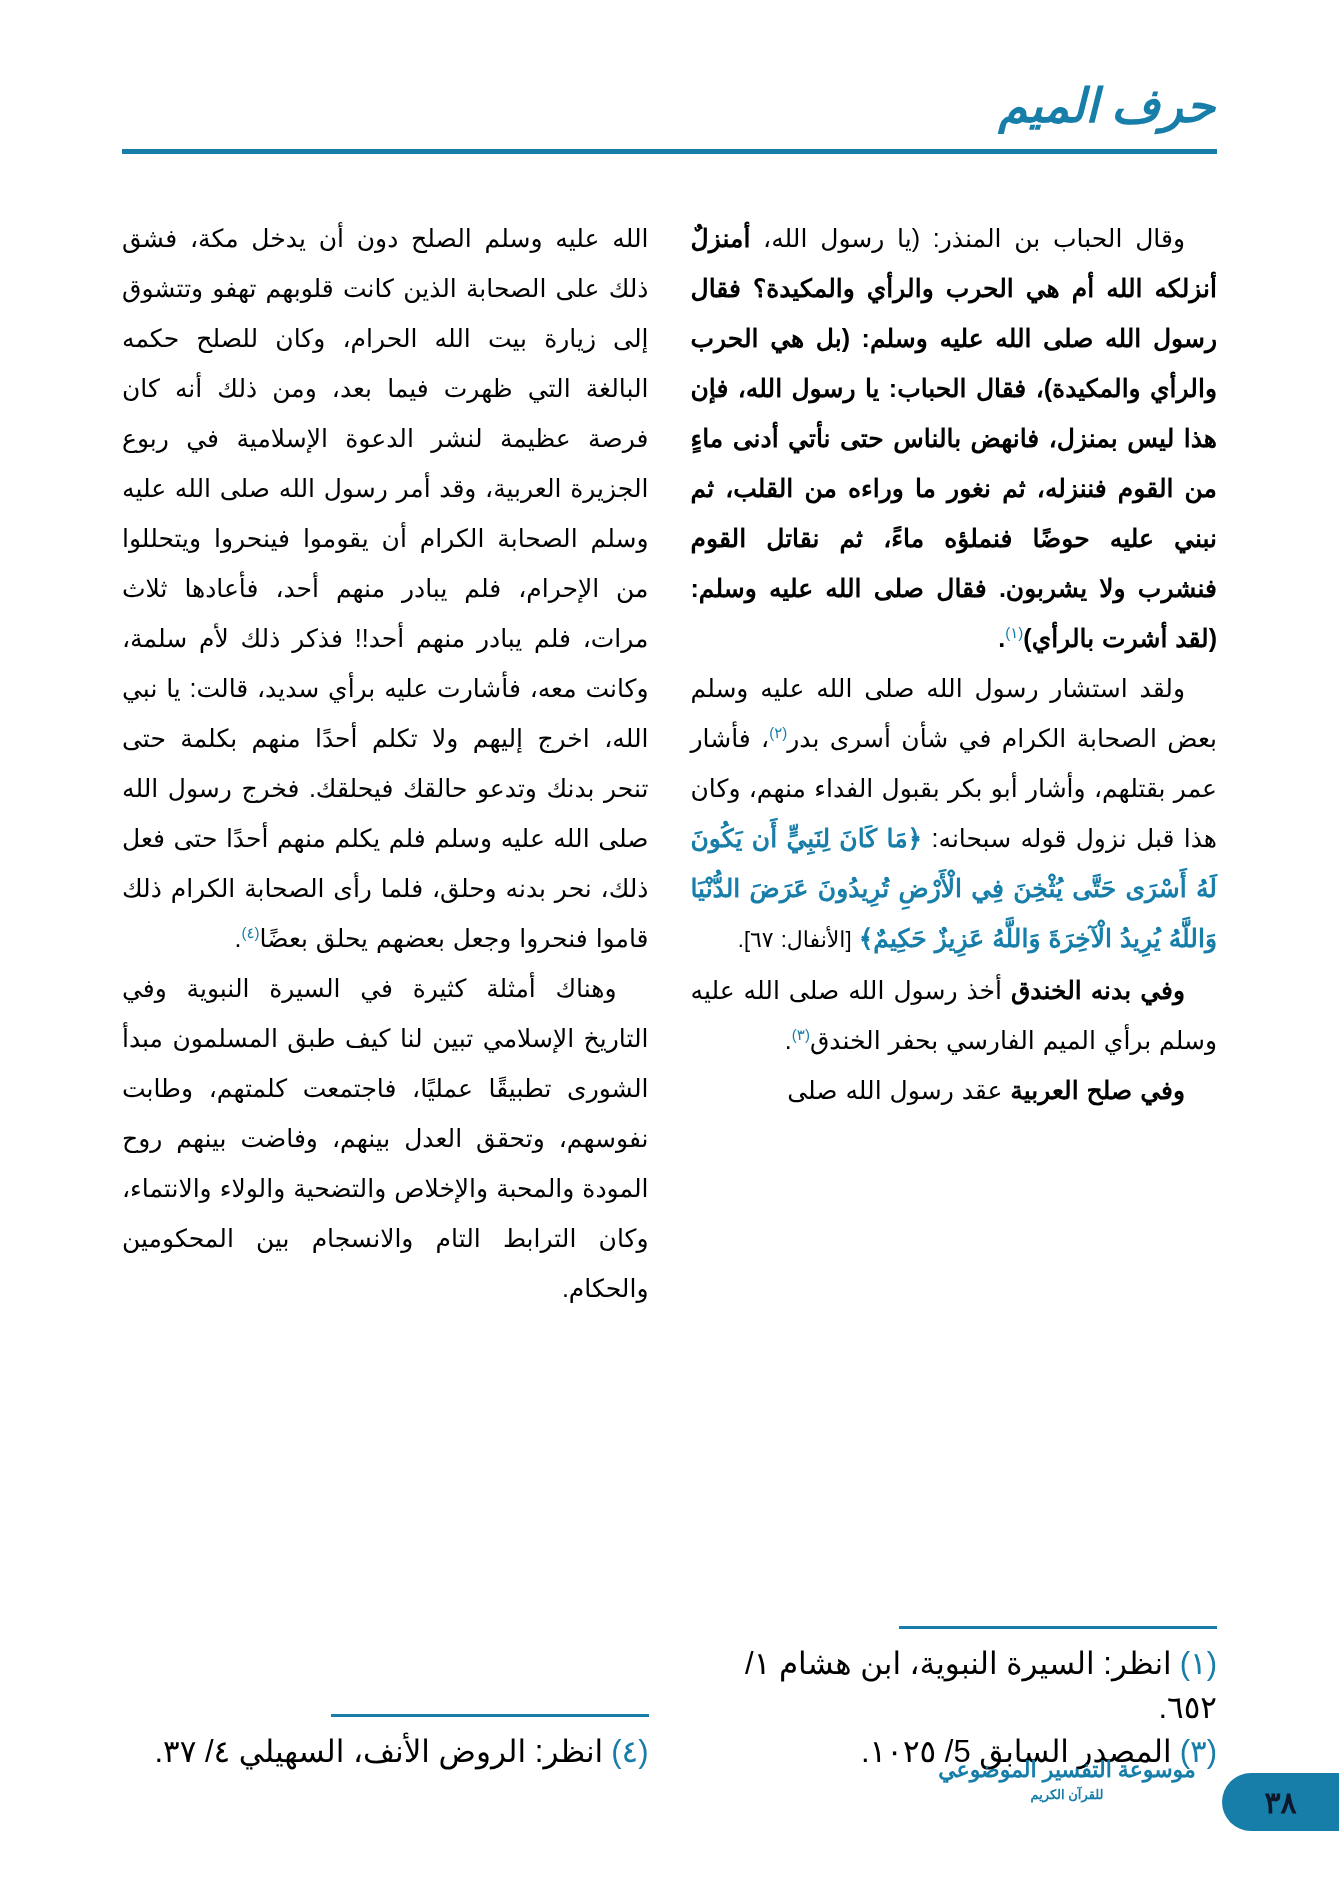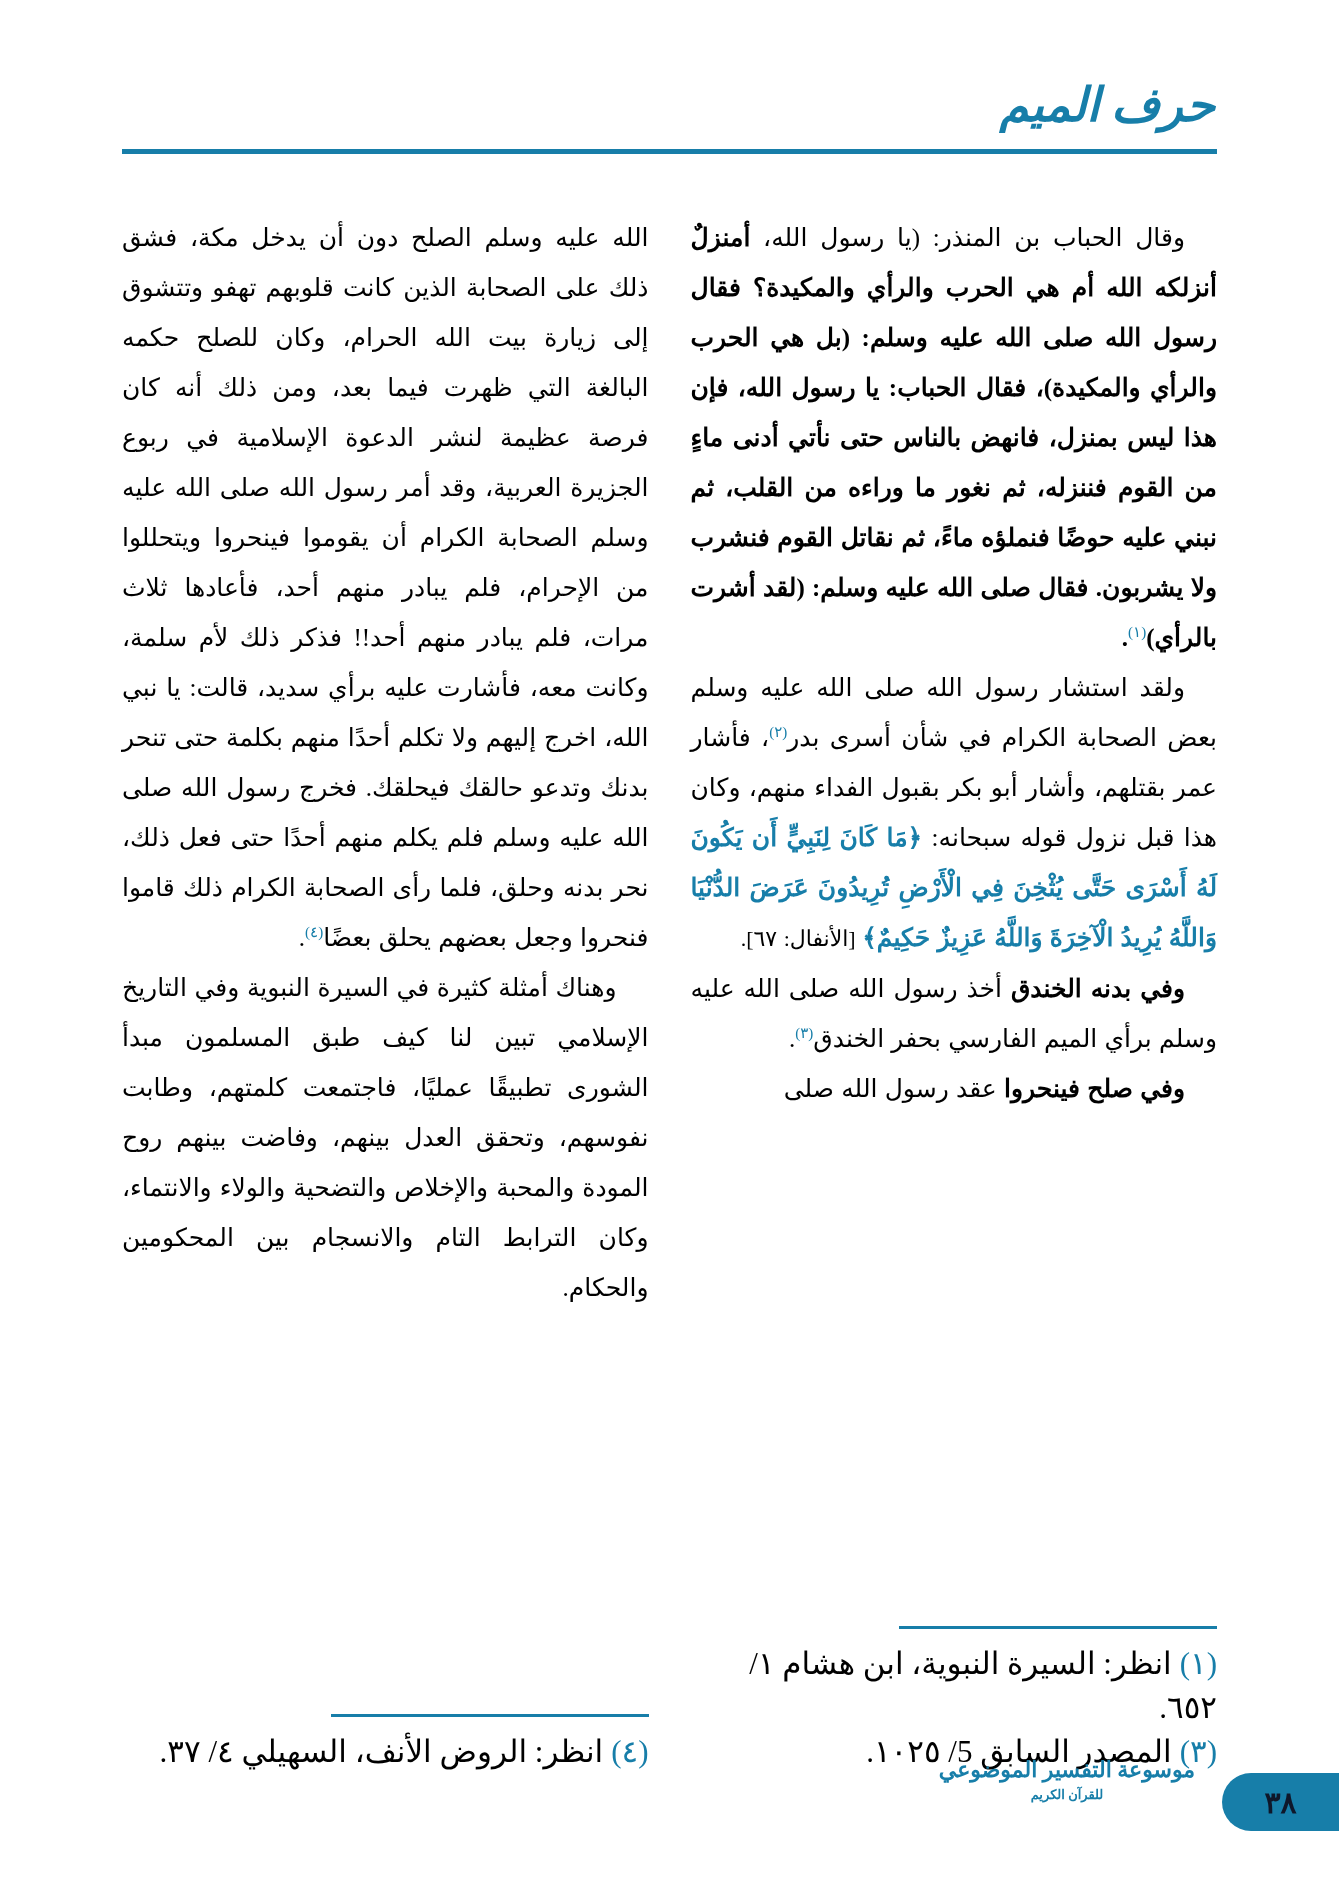--- a/index.html
+++ b/index.html
@@ -1,20 +1,20 @@
 <!DOCTYPE html>
 <html lang="ar" dir="rtl" style="--accent: #177EA9;"><head>
 <meta charset="utf-8">
 <style>
   :root{ --accent:#177EA9; }
   html,body{ margin:0; padding:0; background:#ffffff; }
   .page{
     position:relative; width:1339px; height:1890px; background:#ffffff;
     overflow:hidden; direction:rtl;
-    font-family:Liberation Serif, serif;
+    font-family:Liberation Sans, sans-serif;
   }
   
   .chapter-title{
     position:absolute; top:82px; right:124px;
     color:var(--accent); font-size:47px; font-weight:bold; font-style:italic;
     letter-spacing:-1px; line-height:1;
   }
   .header-rule{
     position:absolute; top:149px; left:122px; right:122px; height:5px;
     background:var(--accent);
@@ -70,21 +70,21 @@
 
   <div class="header-rule"></div>
 
   <div class="content">
 
     <div class="col">
       <div class="col-body">
           <p class="para indent"><span class="seg">وقال الحباب بن المنذر: (يا رسول الله، </span><span class="seg bold">أمنزلٌ أنزلكه الله أم هي الحرب والرأي والمكيدة؟ فقال رسول الله صلى الله عليه وسلم: (بل هي الحرب والرأي والمكيدة)، فقال الحباب: يا رسول الله، فإن هذا ليس بمنزل، فانهض بالناس حتى نأتي أدنى ماءٍ من القوم فننزله، ثم نغور ما وراءه من القلب، ثم نبني عليه حوضًا فنملؤه ماءً، ثم نقاتل القوم فنشرب ولا يشربون. فقال صلى الله عليه وسلم: (لقد أشرت بالرأي)</span><sup class="fn-ref">(١)</sup><span class="seg bold">.</span></p>
           <p class="para indent"><span class="seg">ولقد استشار رسول الله صلى الله عليه وسلم بعض الصحابة الكرام في شأن أسرى بدر</span><sup class="fn-ref">(٢)</sup><span class="seg">، فأشار عمر بقتلهم، وأشار أبو بكر بقبول الفداء منهم، وكان هذا قبل نزول قوله سبحانه: </span><span class="seg quran">﴿مَا كَانَ لِنَبِيٍّ أَن يَكُونَ لَهُ أَسْرَى حَتَّى يُثْخِنَ فِي الْأَرْضِ تُرِيدُونَ عَرَضَ الدُّنْيَا وَاللَّهُ يُرِيدُ الْآخِرَةَ وَاللَّهُ عَزِيزٌ حَكِيمٌ﴾</span><span class="seg ref"> [الأنفال: ٦٧].</span></p>
           <p class="para indent"><span class="seg bold">وفي بدنه الخندق</span><span class="seg"> أخذ رسول الله صلى الله عليه وسلم برأي الميم الفارسي بحفر الخندق</span><sup class="fn-ref">(٣)</sup><span class="seg">.</span></p>
-          <p class="para indent"><span class="seg bold">وفي صلح فينحروا</span><span class="seg"> عقد رسول الله صلى</span></p>
+          <p class="para indent"><span class="seg bold">وفي صلح العربية</span><span class="seg"> عقد رسول الله صلى</span></p>
         </div>
       <div class="footnotes">
         <div class="fn-rule"></div>
         <div class="fn-list">
             <div class="fn"><span class="fn-marker">(١)</span><span class="fn-text">انظر: السيرة النبوية، ابن هشام ١/ ٦٥٢.</span></div>
             <div class="fn"><span class="fn-marker">(٣)</span><span class="fn-text">المصدر السابق 5/ ١٠٢٥.</span></div>
           </div>
       </div>
     </div>
 

